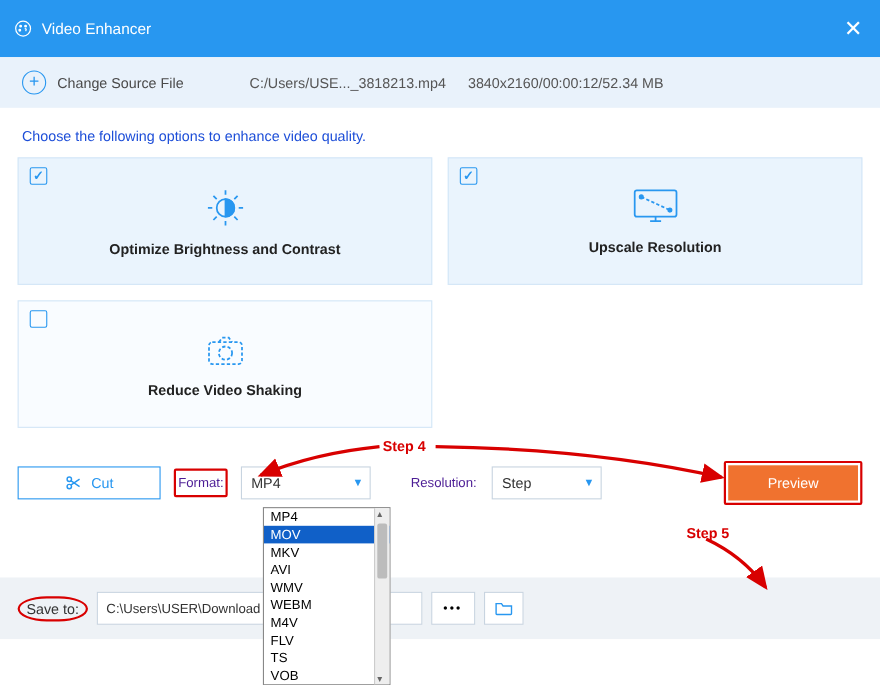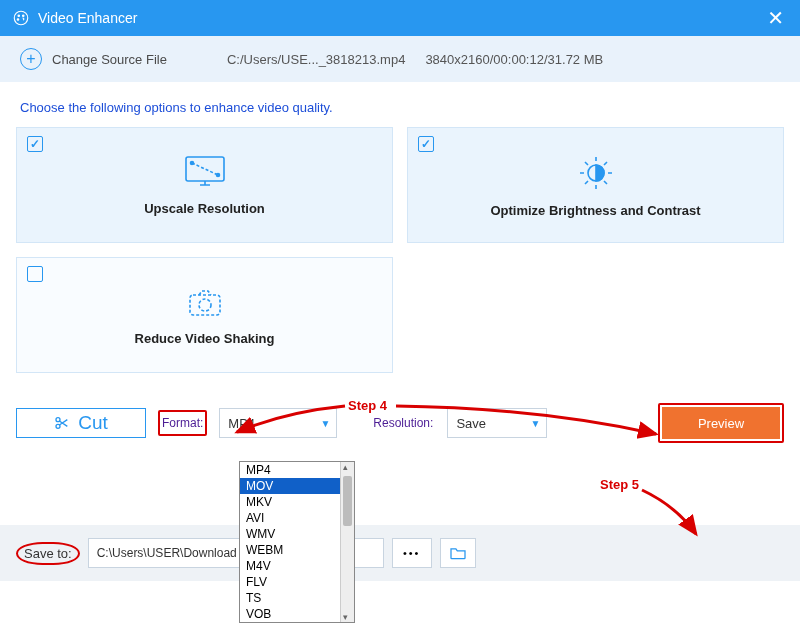--- a/index.html
+++ b/index.html
@@ -1,36 +1,36 @@
 <!DOCTYPE html>
 <html><head>
 <meta charset="utf-8">
 <style>
 * { box-sizing: border-box; margin: 0; padding: 0; font-family: "Segoe UI", Arial, sans-serif; }
 body { width: 800px; height: 623px; background: #fff; overflow: hidden; position: relative; }
-.titlebar { height: 36px; background: #2897f0; color: #fff; display: flex; align-items: center; padding: 0 12px; }
+.titlebar { height: 52px; background: #2897f0; color: #fff; display: flex; align-items: center; padding: 0 12px; }
 .titlebar .palette { width: 18px; height: 18px; margin-right: 8px; }
 .titlebar .title { font-size: 14px; flex: 1; }
 .titlebar .close { font-size: 20px; cursor: pointer; padding: 0 4px; }
 .sourcebar { height: 46px; background: #e9f2fb; display: flex; align-items: center; padding: 0 20px; color: #4a4a4a; font-size: 13px; }
 .plus-circle { width: 22px; height: 22px; border: 1.5px solid #2897f0; border-radius: 50%; display: flex; align-items: center; justify-content: center; color: #2897f0; font-size: 16px; margin-right: 10px; }
 .sourcebar .chg { margin-right: 60px; }
 .sourcebar .path { margin-right: 20px; color: #555; }
 .instr { padding: 18px 20px 12px; font-size: 13px; color: #1d4ed8; }
 .grid { display: grid; grid-template-columns: 1fr 1fr; gap: 14px; padding: 0 16px; }
 .card { background: #eaf4fd; border: 1px solid #d3e6f7; height: 116px; position: relative; display: flex; flex-direction: column; align-items: center; justify-content: center; }
 .card.unchecked { background: #f9fcff; }
 .checkbox { position: absolute; top: 8px; left: 10px; width: 16px; height: 16px; border: 1.5px solid #2897f0; border-radius: 2px; display: flex; align-items: center; justify-content: center; }
 .checkbox.checked::after { content: "✓"; font-size: 12px; color: #2897f0; font-weight: bold; line-height: 1; }
 .card .icon { margin-bottom: 10px; color: #2897f0; }
 .card .label { font-size: 13px; font-weight: 600; color: #222; }
 .controls { display: flex; align-items: center; padding: 30px 16px 10px; gap: 12px; position: relative; }
-.cut-btn { border: 1.5px solid #2897f0; color: #2897f0; background: #fff; height: 30px; width: 130px; display: flex; align-items: center; justify-content: center; font-size: 19px; gap: 8px; cursor: pointer; }
+.cut-btn { border: 1.5px solid #2897f0; color: #2897f0; background: #fff; height: 30px; width: 130px; display: flex; align-items: center; justify-content: center; font-size: 13px; gap: 8px; cursor: pointer; }
 .step4-label { position: absolute; top: 398px; left: 348px; color: #d80000; font-size: 13px; font-weight: 600; }
-.step5-label { position: absolute; top: 477px; left: 600px; color: #d80000; font-size: 13px; font-weight: 600; }
+.step5-label { position: absolute; top: 477px; left: 624px; color: #d80000; font-size: 13px; font-weight: 600; }
 .red-box { border: 2px solid #d80000; border-radius: 2px; }
 .format-label { font-size: 12px; color: #4c1d95; padding: 4px 2px; }
 .select { border: 1px solid #c8d4e0; height: 30px; width: 118px; display: flex; align-items: center; padding: 0 8px; font-size: 13px; color: #333; position: relative; background: #fff; }
 .select .arrow { position: absolute; right: 6px; top: 50%; transform: translateY(-50%); color: #2897f0; font-size: 10px; }
 .preview-btn, .enhance-btn { background: #f0722f; color: #fff; border: none; height: 32px; width: 118px; font-size: 13px; cursor: pointer; }
 .dropdown { position: absolute; top: 461px; left: 239px; width: 116px; border: 1px solid #888; background: #fff; z-index: 20; font-size: 12px; }
 .dropdown .opt { padding: 1px 6px; }
 .dropdown .opt.sel { background: #1060c8; color: #fff; }
 .dropdown .scroll { position: absolute; right: 0; top: 0; bottom: 0; width: 14px; background: #eee; border-left: 1px solid #ccc; }
 .dropdown .scroll .thumb { position: absolute; top: 14px; left: 2px; right: 2px; height: 50px; background: #bcbcbc; border-radius: 2px; }
@@ -55,47 +55,47 @@
       <path d="M15 15 q2 -3 -1 -3"></path>
     </svg>
   <div class="title">Video Enhancer</div>
   <div class="close">✕</div>
 </div>
 
 <div class="sourcebar">
   <div class="plus-circle">+</div>
   <div class="chg">Change Source File</div>
   <div class="path">C:/Users/USE..._3818213.mp4</div>
-  <div style="color:#555;">3840x2160/00:00:12/31.72 MB</div>
+  <div style="color:#555;">3840x2160/00:00:12/52.34 MB</div>
 </div>
 
 <div class="instr">Choose the following options to enhance video quality.</div>
 
 <div class="grid">
+  <div class="card">
+    <div class="checkbox checked"></div>
+    <svg class="icon" width="40" height="40" viewBox="0 0 40 40" fill="none" stroke="#2897f0" stroke-width="1.6">
+        <circle cx="20" cy="20" r="8"></circle>
+        <path d="M20 12 a8 8 0 0 1 0 16 z" fill="#2897f0"></path>
+        <g stroke="#2897f0">
+          <path d="M20 4v4M20 32v4M4 20h4M32 20h4M9 9l3 3M28 28l3 3M31 9l-3 3M12 28l-3 3"></path>
+        </g>
+      </svg>
+    <div class="label">Optimize Brightness and Contrast</div>
+  </div>
   <div class="card">
     <div class="checkbox checked"></div>
     <svg class="icon" width="46" height="36" viewBox="0 0 46 36" fill="none" stroke="#2897f0" stroke-width="1.6">
         <rect x="4" y="2" width="38" height="24" rx="2"></rect>
         <path d="M10 8 L36 20" stroke-dasharray="3 2"></path>
         <circle cx="10" cy="8" r="1.5" fill="#2897f0"></circle>
         <circle cx="36" cy="20" r="1.5" fill="#2897f0"></circle>
         <path d="M18 30 h10 M23 26 v4"></path>
       </svg>
     <div class="label">Upscale Resolution</div>
-  </div>
-  <div class="card">
-    <div class="checkbox checked"></div>
-    <svg class="icon" width="40" height="40" viewBox="0 0 40 40" fill="none" stroke="#2897f0" stroke-width="1.6">
-        <circle cx="20" cy="20" r="8"></circle>
-        <path d="M20 12 a8 8 0 0 1 0 16 z" fill="#2897f0"></path>
-        <g stroke="#2897f0">
-          <path d="M20 4v4M20 32v4M4 20h4M32 20h4M9 9l3 3M28 28l3 3M31 9l-3 3M12 28l-3 3"></path>
-        </g>
-      </svg>
-    <div class="label">Optimize Brightness and Contrast</div>
   </div>
   <div class="card unchecked">
     <div class="checkbox"></div>
     <svg class="icon" width="46" height="36" viewBox="0 0 46 36" fill="none" stroke="#2897f0" stroke-width="1.6" stroke-dasharray="3 2">
         <rect x="8" y="10" width="30" height="20" rx="3"></rect>
         <circle cx="23" cy="20" r="6"></circle>
         <path d="M17 10l3-4h6l3 4"></path>
       </svg>
     <div class="label">Reduce Video Shaking</div>
   </div>
@@ -112,21 +112,21 @@
   </button>
 
   <span class="format-label red-box">Format:</span>
   <div class="select">
     <span>MP4</span>
     <span class="arrow">▼</span>
   </div>
 
   <span class="format-label" style="margin-left:22px;">Resolution:</span>
   <div class="select" style="width:100px;">
-    <span>Save</span>
+    <span>Step</span>
     <span class="arrow">▼</span>
   </div>
 
   <div style="flex:1"></div>
   <div class="red-box" style="padding:2px;">
     <button class="preview-btn">Preview</button>
   </div>
 </div>
 
 <div class="dropdown" id="dropdown">

